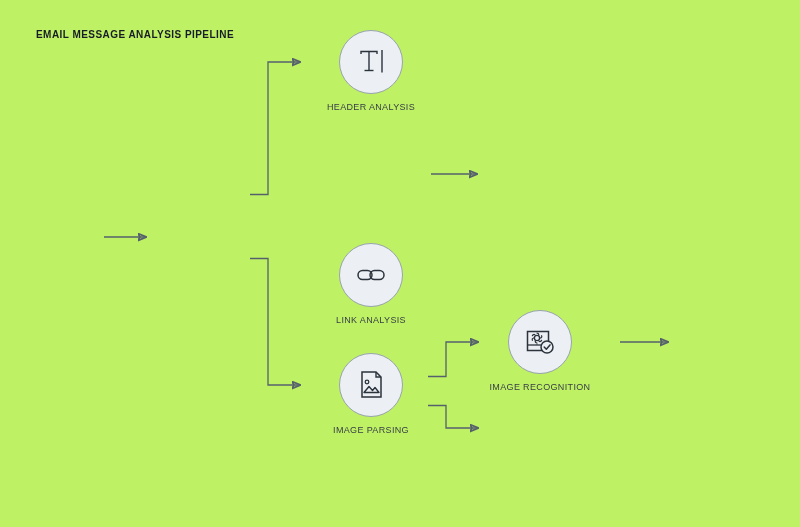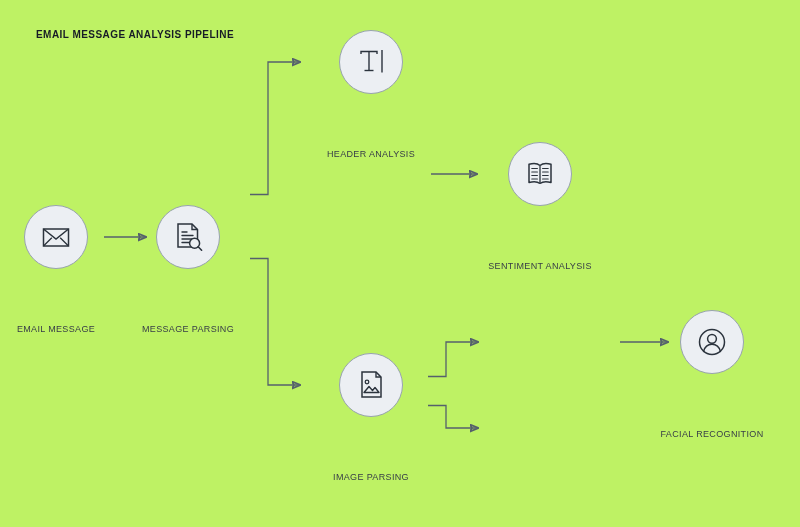--- a/index.html
+++ b/index.html
@@ -49,21 +49,20 @@
   .node-label {
     position: absolute;
     top: 72px;
     left: 50%;
     transform: translateX(-50%);
     font-size: 9px;
     letter-spacing: 0.35px;
     color: #373d47;
     white-space: nowrap;
     text-align: center;
-    margin-top: 47px;
   }
   .conn {
     position: absolute;
     top: 0;
     left: 0;
     width: 800px;
     height: 527px;
     pointer-events: none;
   }
   .conn path, .conn line {
@@ -94,89 +93,70 @@
 
     <line x1="431" y1="174" x2="477" y2="174" marker-end="url(#arrowhead)"></line>
 
     <path d="M428,376.5 L446,376.5 L446,342 L478,342" marker-end="url(#arrowhead)"></path>
 
     <path d="M428,405.5 L446,405.5 L446,428 L478,428" marker-end="url(#arrowhead)"></path>
 
     <line x1="620" y1="342" x2="668" y2="342" marker-end="url(#arrowhead)"></line>
   </svg>
 
-  <div class="node" style="left:24px; top:205px;">
-    <div class="node-circle">
-      <svg width="34" height="34" viewBox="0 0 34 34">
-        <rect x="4.5" y="9" width="25" height="17" fill="none" stroke="#2b333d" stroke-width="1.5"></rect>
-        <path d="M4.5,9 L17,19 L29.5,9" fill="none" stroke="#2b333d" stroke-width="1.5"></path>
-        <path d="M4.5,26 L12.8,17.8 M29.5,26 L21.2,17.8" fill="none" stroke="#2b333d" stroke-width="1.3"></path>
-      </svg>
-    </div>
-    <div class="node-label">EMAIL MESSAGE</div>
-  </div>
 
-  <div class="node" style="left:156px; top:205px;">
-    <div class="node-circle">
-      <svg width="34" height="34" viewBox="0 0 34 34">
-        <path d="M7,4 L21,4 L26.5,9.5 L26.5,27 L7,27 Z" fill="none" stroke="#2b333d" stroke-width="1.5"></path>
-        <path d="M21,4 L21,9.5 L26.5,9.5" fill="none" stroke="#2b333d" stroke-width="1.4"></path>
-        <path d="M11,12 L16,12 M11,15.5 L22,15.5 M11,19 L22,19 M11,22.5 L18,22.5" stroke="#2b333d" stroke-width="1.4" stroke-linecap="round"></path>
-        <circle cx="23.6" cy="23.2" r="5" fill="#eceff3" stroke="#2b333d" stroke-width="1.5"></circle>
-        <path d="M27.2,26.8 L30.6,30.2" stroke="#2b333d" stroke-width="1.6" stroke-linecap="round"></path>
-      </svg>
-    </div>
-    <div class="node-label">MESSAGE PARSING</div>
-  </div>
 
   <div class="node" style="left:339px; top:30px;">
     <div class="node-circle">
       <svg width="34" height="34" viewBox="0 0 34 34">
         <path d="M7,9 L7,6.5 L23,6.5 L23,9" fill="none" stroke="#2b333d" stroke-width="1.4"></path>
         <path d="M15,6.5 L15,25.5" stroke="#2b333d" stroke-width="1.4"></path>
         <path d="M10.5,25.5 L19.5,25.5" stroke="#2b333d" stroke-width="1.4"></path>
         <path d="M28,5 L28,27.5" stroke="#2b333d" stroke-width="1.4"></path>
       </svg>
     </div>
     <div class="node-label">HEADER ANALYSIS</div>
   </div>
 
 
-  <div class="node" style="left:508px; top:142px;">
+
+  <div class="node" style="left:339px; top:243px;">
     <div class="node-circle">
       <svg width="34" height="34" viewBox="0 0 34 34">
-        <path d="M17,8.5 C14.5,6.2 9.5,6.2 6,7.2 L6,25.5 C9.5,24.5 14.5,24.5 17,26.5" fill="none" stroke="#2b333d" stroke-width="1.5" stroke-linejoin="round"></path>
-        <path d="M17,8.5 C19.5,6.2 24.5,6.2 28,7.2 L28,25.5 C24.5,24.5 19.5,24.5 17,26.5" fill="none" stroke="#2b333d" stroke-width="1.5" stroke-linejoin="round"></path>
-        <path d="M17,8.5 L17,26.5" stroke="#2b333d" stroke-width="1.3"></path>
-        <path d="M8.8,11.5 L14.4,11.5 M8.8,15 L14.4,15 M8.8,18.5 L14.4,18.5 M8.8,22 L14.4,22" stroke="#2b333d" stroke-width="1.2" stroke-linecap="round"></path>
-        <path d="M19.6,11.5 L25.2,11.5 M19.6,15 L25.2,15 M19.6,18.5 L25.2,18.5 M19.6,22 L25.2,22" stroke="#2b333d" stroke-width="1.2" stroke-linecap="round"></path>
+        <rect x="4" y="12.5" width="14" height="9" rx="4.5" fill="none" stroke="#2b333d" stroke-width="1.5"></rect>
+        <rect x="16" y="12.5" width="14" height="9" rx="4.5" fill="none" stroke="#2b333d" stroke-width="1.5"></rect>
       </svg>
     </div>
-    <div class="node-label">SENTIMENT ANALYSIS</div>
+    <div class="node-label">LINK ANALYSIS</div>
   </div>
-
 
   <div class="node" style="left:339px; top:353px;">
     <div class="node-circle">
       <svg width="34" height="34" viewBox="0 0 34 34">
         <path d="M8,4 L22,4 L27,9 L27,29 L8,29 Z" fill="none" stroke="#2b333d" stroke-width="1.5"></path>
         <path d="M22,4 L22,9 L27,9" fill="none" stroke="#2b333d" stroke-width="1.4"></path>
         <circle cx="13" cy="14" r="1.8" fill="none" stroke="#2b333d" stroke-width="1.3"></circle>
         <path d="M10,24.5 L15,18.5 L18.5,22.5 L21,19.5 L25,24.5 Z" fill="none" stroke="#2b333d" stroke-width="1.4" stroke-linejoin="round"></path>
       </svg>
     </div>
     <div class="node-label">IMAGE PARSING</div>
   </div>
 
+  <div class="node" style="left:508px; top:310px;">
+    <div class="node-circle">
+      <svg width="34" height="34" viewBox="0 0 34 34">
+        <rect x="4.5" y="6.5" width="21" height="19" fill="none" stroke="#2b333d" stroke-width="1.5"></rect>
+        <path d="M4.5,20 L25.5,20" stroke="#2b333d" stroke-width="1.3"></path>
+        <circle cx="14" cy="13" r="2.6" fill="none" stroke="#2b333d" stroke-width="1.3"></circle>
+        <path d="M14,8 C15.2,8 15.9,8.9 15.7,10 M14,18 C12.8,18 12.1,17.1 12.3,16
+                 M9.4,10.7 C9.9,9.6 11,9.2 11.9,9.7 M18.6,15.3 C18.1,16.4 17,16.8 16.1,16.3
+                 M9.4,15.3 C8.9,14.2 9.5,13.2 10.6,13 M18.6,10.7 C19.1,11.8 18.5,12.8 17.4,13" fill="none" stroke="#2b333d" stroke-width="1.25" stroke-linecap="round"></path>
+        <path d="M14,19.5 L14,20" stroke="#2b333d" stroke-width="1.2"></path>
+        <circle cx="24" cy="22" r="6" fill="#eceff3" stroke="#2b333d" stroke-width="1.5"></circle>
+        <path d="M21.2,22 L23.3,24.2 L27,19.9" fill="none" stroke="#2b333d" stroke-width="1.5" stroke-linecap="round" stroke-linejoin="round"></path>
+      </svg>
+    </div>
+    <div class="node-label">IMAGE RECOGNITION</div>
+  </div>
 
 
-  <div class="node" style="left:680px; top:310px;">
-    <div class="node-circle">
-      <svg width="34" height="34" viewBox="0 0 34 34">
-        <circle cx="17" cy="17" r="12.5" fill="none" stroke="#2b333d" stroke-width="1.5"></circle>
-        <circle cx="17" cy="13.8" r="4.4" fill="none" stroke="#2b333d" stroke-width="1.5"></circle>
-        <path d="M8.6,26.4 C9.8,21.6 13.1,19.2 17,19.2 C20.9,19.2 24.2,21.6 25.4,26.4" fill="none" stroke="#2b333d" stroke-width="1.5" stroke-linecap="round"></path>
-      </svg>
-    </div>
-    <div class="node-label">FACIAL RECOGNITION</div>
-  </div>
 
 </div>
 
 </body></html>

